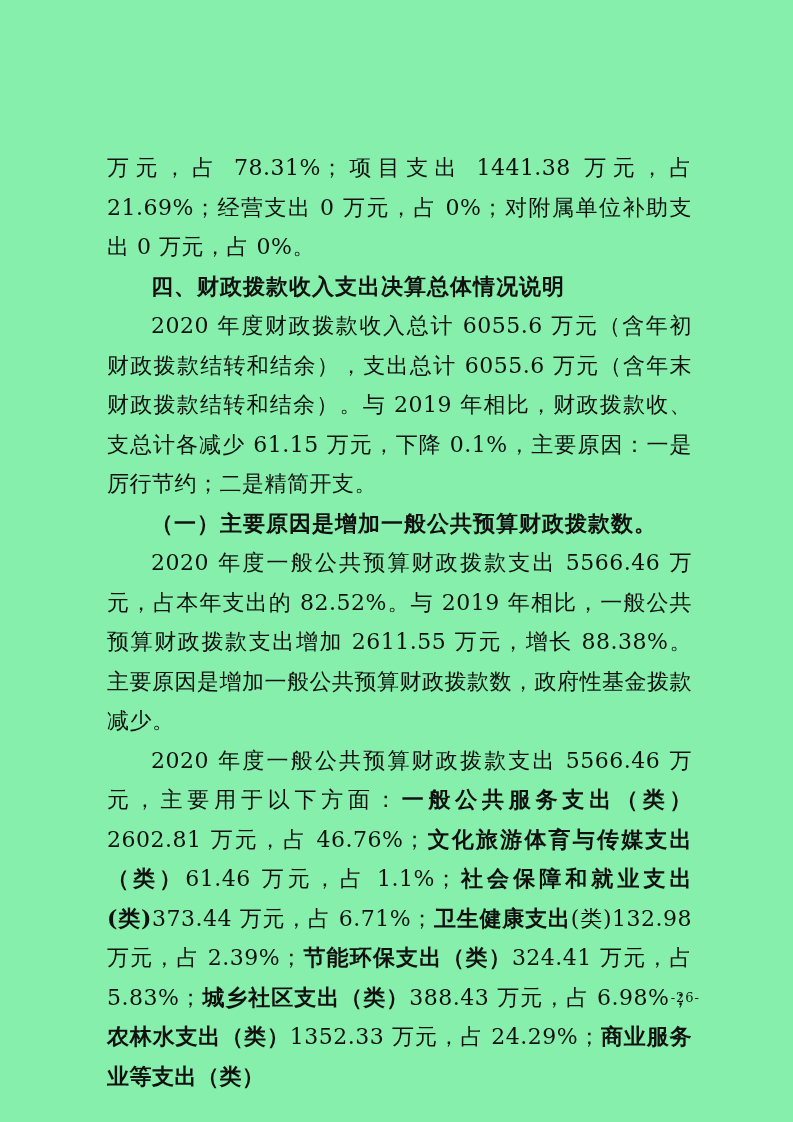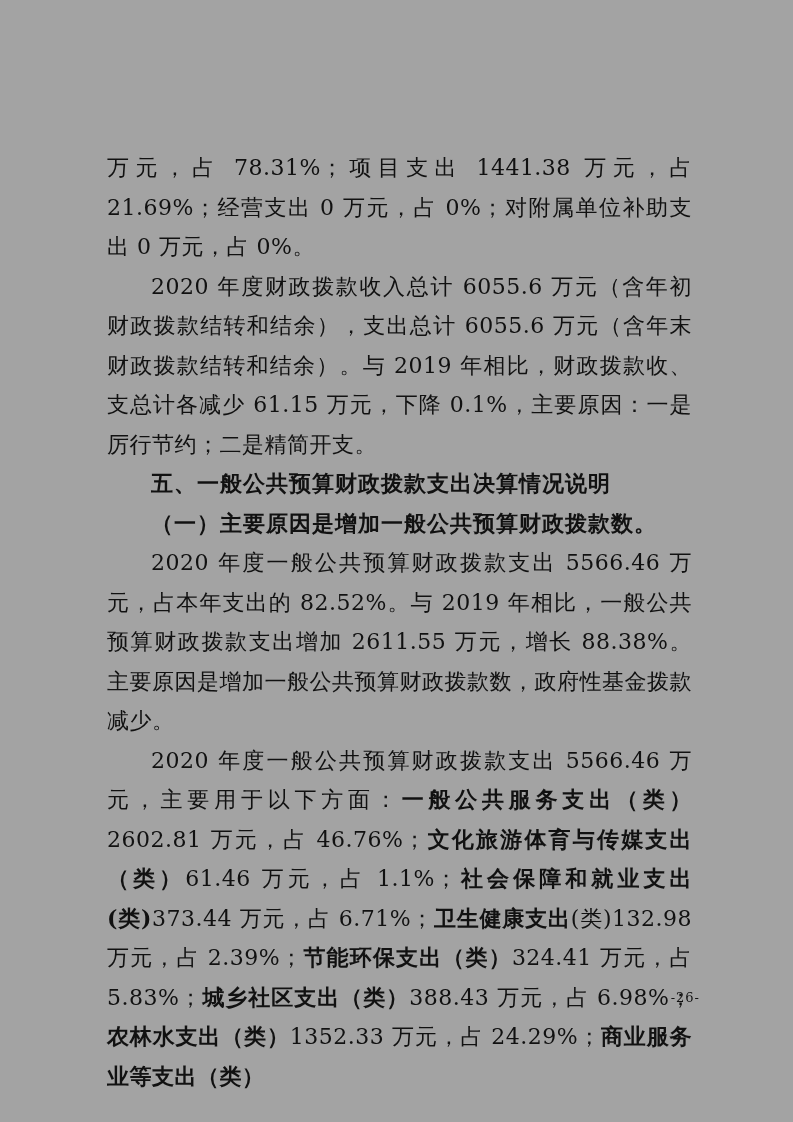--- a/index.html
+++ b/index.html
@@ -4,21 +4,21 @@
 <style>
   html, body {
     margin: 0;
     padding: 0;
     background: #ffffff;
   }
   .page {
     position: relative;
     width: 793px;
     height: 1122px;
-    background: #a3a3a3;
+    background: #86efac;
     overflow: hidden;
     font-family: "DejaVu Serif", "Liberation Serif", serif;
     color: #111111;
   }
   .doc-content {
     position: absolute;
     left: 107px;
     top: 148px;
     width: 585px;
   }
@@ -56,20 +56,20 @@
     color: #111111;
     letter-spacing: 1px;
   }
 </style>
 </head>
 <body>
 
 <div class="page">
   <div class="doc-content" id="doc-content">
       <p class="block paragraph"><span class="seg-normal">万元，占 78.31%；项目支出 1441.38 万元，占 21.69%；经营支出 0 万元，占 0%；对附属单位补助支出 0 万元，占 0%。</span></p>
+      <p class="block heading1 indent"><span class="seg-bold">四、财政拨款收入支出决算总体情况说明</span></p>
       <p class="block paragraph indent"><span class="seg-normal">2020 年度财政拨款收入总计 6055.6 万元（含年初财政拨款结转和结余），支出总计 6055.6 万元（含年末财政拨款结转和结余）。与 2019 年相比，财政拨款收、支总计各减少 61.15 万元，下降 0.1%，主要原因：一是厉行节约；二是精简开支。</span></p>
-      <p class="block heading1 indent"><span class="seg-bold">五、一般公共预算财政拨款支出决算情况说明</span></p>
       <p class="block heading2 indent"><span class="seg-bold">（一）主要原因是增加一般公共预算财政拨款数。</span></p>
       <p class="block paragraph indent"><span class="seg-normal">2020 年度一般公共预算财政拨款支出 5566.46 万元，占本年支出的 82.52%。与 2019 年相比，一般公共预算财政拨款支出增加 2611.55 万元，增长 88.38%。主要原因是增加一般公共预算财政拨款数，政府性基金拨款减少。</span></p>
       <p class="block paragraph indent"><span class="seg-normal">2020 年度一般公共预算财政拨款支出 5566.46 万元，主要用于以下方面：</span><span class="seg-bold">一般公共服务支出（类）</span><span class="seg-normal">2602.81 万元，占 46.76%；</span><span class="seg-bold">文化旅游体育与传媒支出（类）</span><span class="seg-normal">61.46 万元，占 1.1%；</span><span class="seg-bold">社会保障和就业支出(类)</span><span class="seg-normal">373.44 万元，占 6.71%；</span><span class="seg-bold">卫生健康支出</span><span class="seg-normal">(类)132.98 万元，占 2.39%；</span><span class="seg-bold">节能环保支出（类）</span><span class="seg-normal">324.41 万元，占 5.83%；</span><span class="seg-bold">城乡社区支出（类）</span><span class="seg-normal">388.43 万元，占 6.98%；</span><span class="seg-bold">农林水支出（类）</span><span class="seg-normal">1352.33 万元，占 24.29%；</span><span class="seg-bold">商业服务业等支出（类）</span></p>
     </div>
   <div class="page-number">-26-</div>
 </div>
 
 </body></html>

